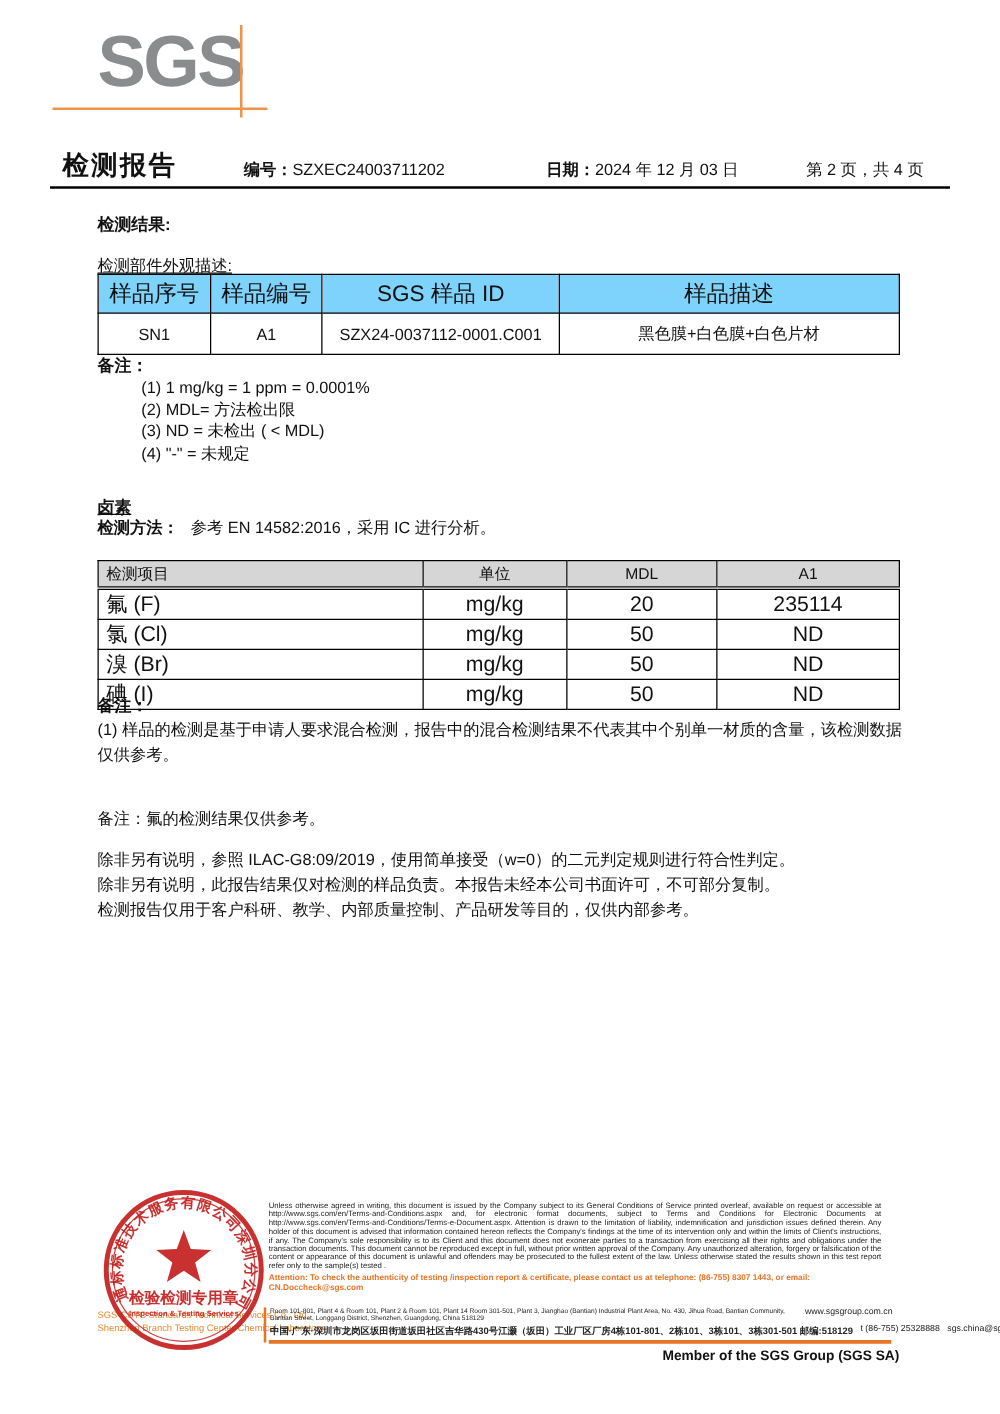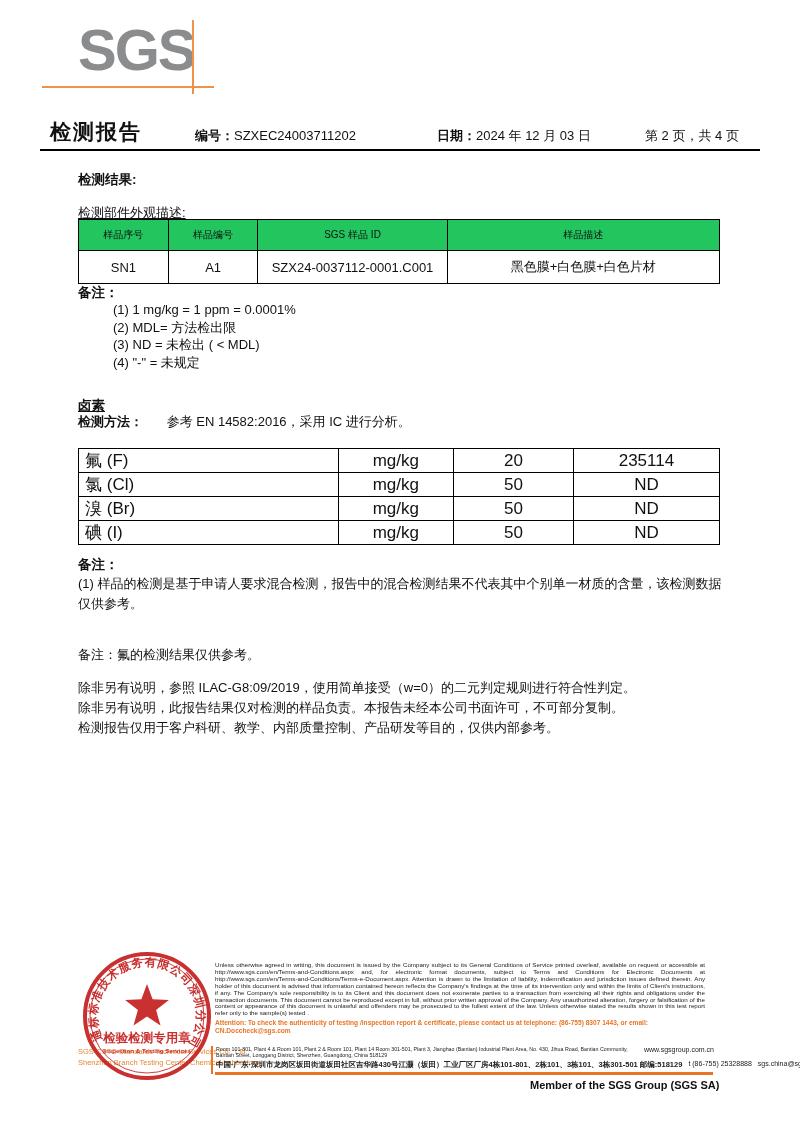--- a/index.html
+++ b/index.html
@@ -19,21 +19,21 @@
   .hrule{height:2px;background:#000;}
 
   .h13b{font-size:13.5px;font-weight:bold;}
   .h13u{font-size:13px;text-decoration:underline;}
   .h13bu{font-size:13.5px;font-weight:bold;text-decoration:underline;margin-top:16px;}
   .body13{font-size:13px;line-height:17.5px;}
 
   
   table{border-collapse:collapse;table-layout:fixed;width:642px;}
   td,th{border:1px solid #000;text-align:center;padding:0;font-weight:normal;overflow:hidden;}
-  .t1 th{height:30px;background:#22c55e;font-size:10px;}
+  .t1 th{height:30px;background:#7dd3fc;font-size:18px;}
   .t1 td{height:32px;font-size:13px;}
   .t2 th{height:20px;background:#d6d6d6;font-size:12.5px;border-bottom:3px double #000;}
   .t2 td{height:18px;font-size:17px;margin-left:28px;}
   .t2 .lft{text-align:left;padding-left:6px;}
 
   .note-items div{line-height:17.5px;}
   .para div{line-height:20px;font-size:13px;}
 
   
   .fdisc{width:490px;font-size:6.2px;line-height:6.9px;text-align:justify;color:#222;font-weight:500;}
@@ -94,31 +94,37 @@
   <div class="abs body13 note-items" style="left:113px;top:301px;">
     <div>(1) 1 mg/kg = 1 ppm = 0.0001%</div>
     <div>(2) MDL=  方法检出限</div>
     <div>(3) ND = 未检出 ( &lt; MDL)</div>
     <div>(4) "-" = 未规定</div>
   </div>
 
   <div class="abs h13bu" style="left:78px;top:381px;">卤素</div>
   <div class="abs" style="left:78px;top:413px;font-size:13px;">
     <b>检测方法：</b>
-    <span style="margin-left:20px;">参考 EN 14582:2016，采用 IC 进行分析。</span>
+    <span style="margin-left:6px;">参考 EN 14582:2016，采用 IC 进行分析。</span>
   </div>
 
   <table class="abs t2" style="left:78px;top:448px;">
     <colgroup>
         <col style="width:40.5%">
         <col style="width:18%">
         <col style="width:18.7%">
         <col style="width:22.8%">
       </colgroup>
     <tbody>
+        <tr>
+      <th class="lft">检测项目</th>
+      <th>单位</th>
+      <th>MDL</th>
+      <th>A1</th>
+    </tr>
     <tr>
       <td class="lft">氟 (F)</td>
       <td>mg/kg</td>
       <td>20</td>
       <td>235114</td>
     </tr>
     <tr>
       <td class="lft">氯 (Cl)</td>
       <td>mg/kg</td>
       <td>50</td>

